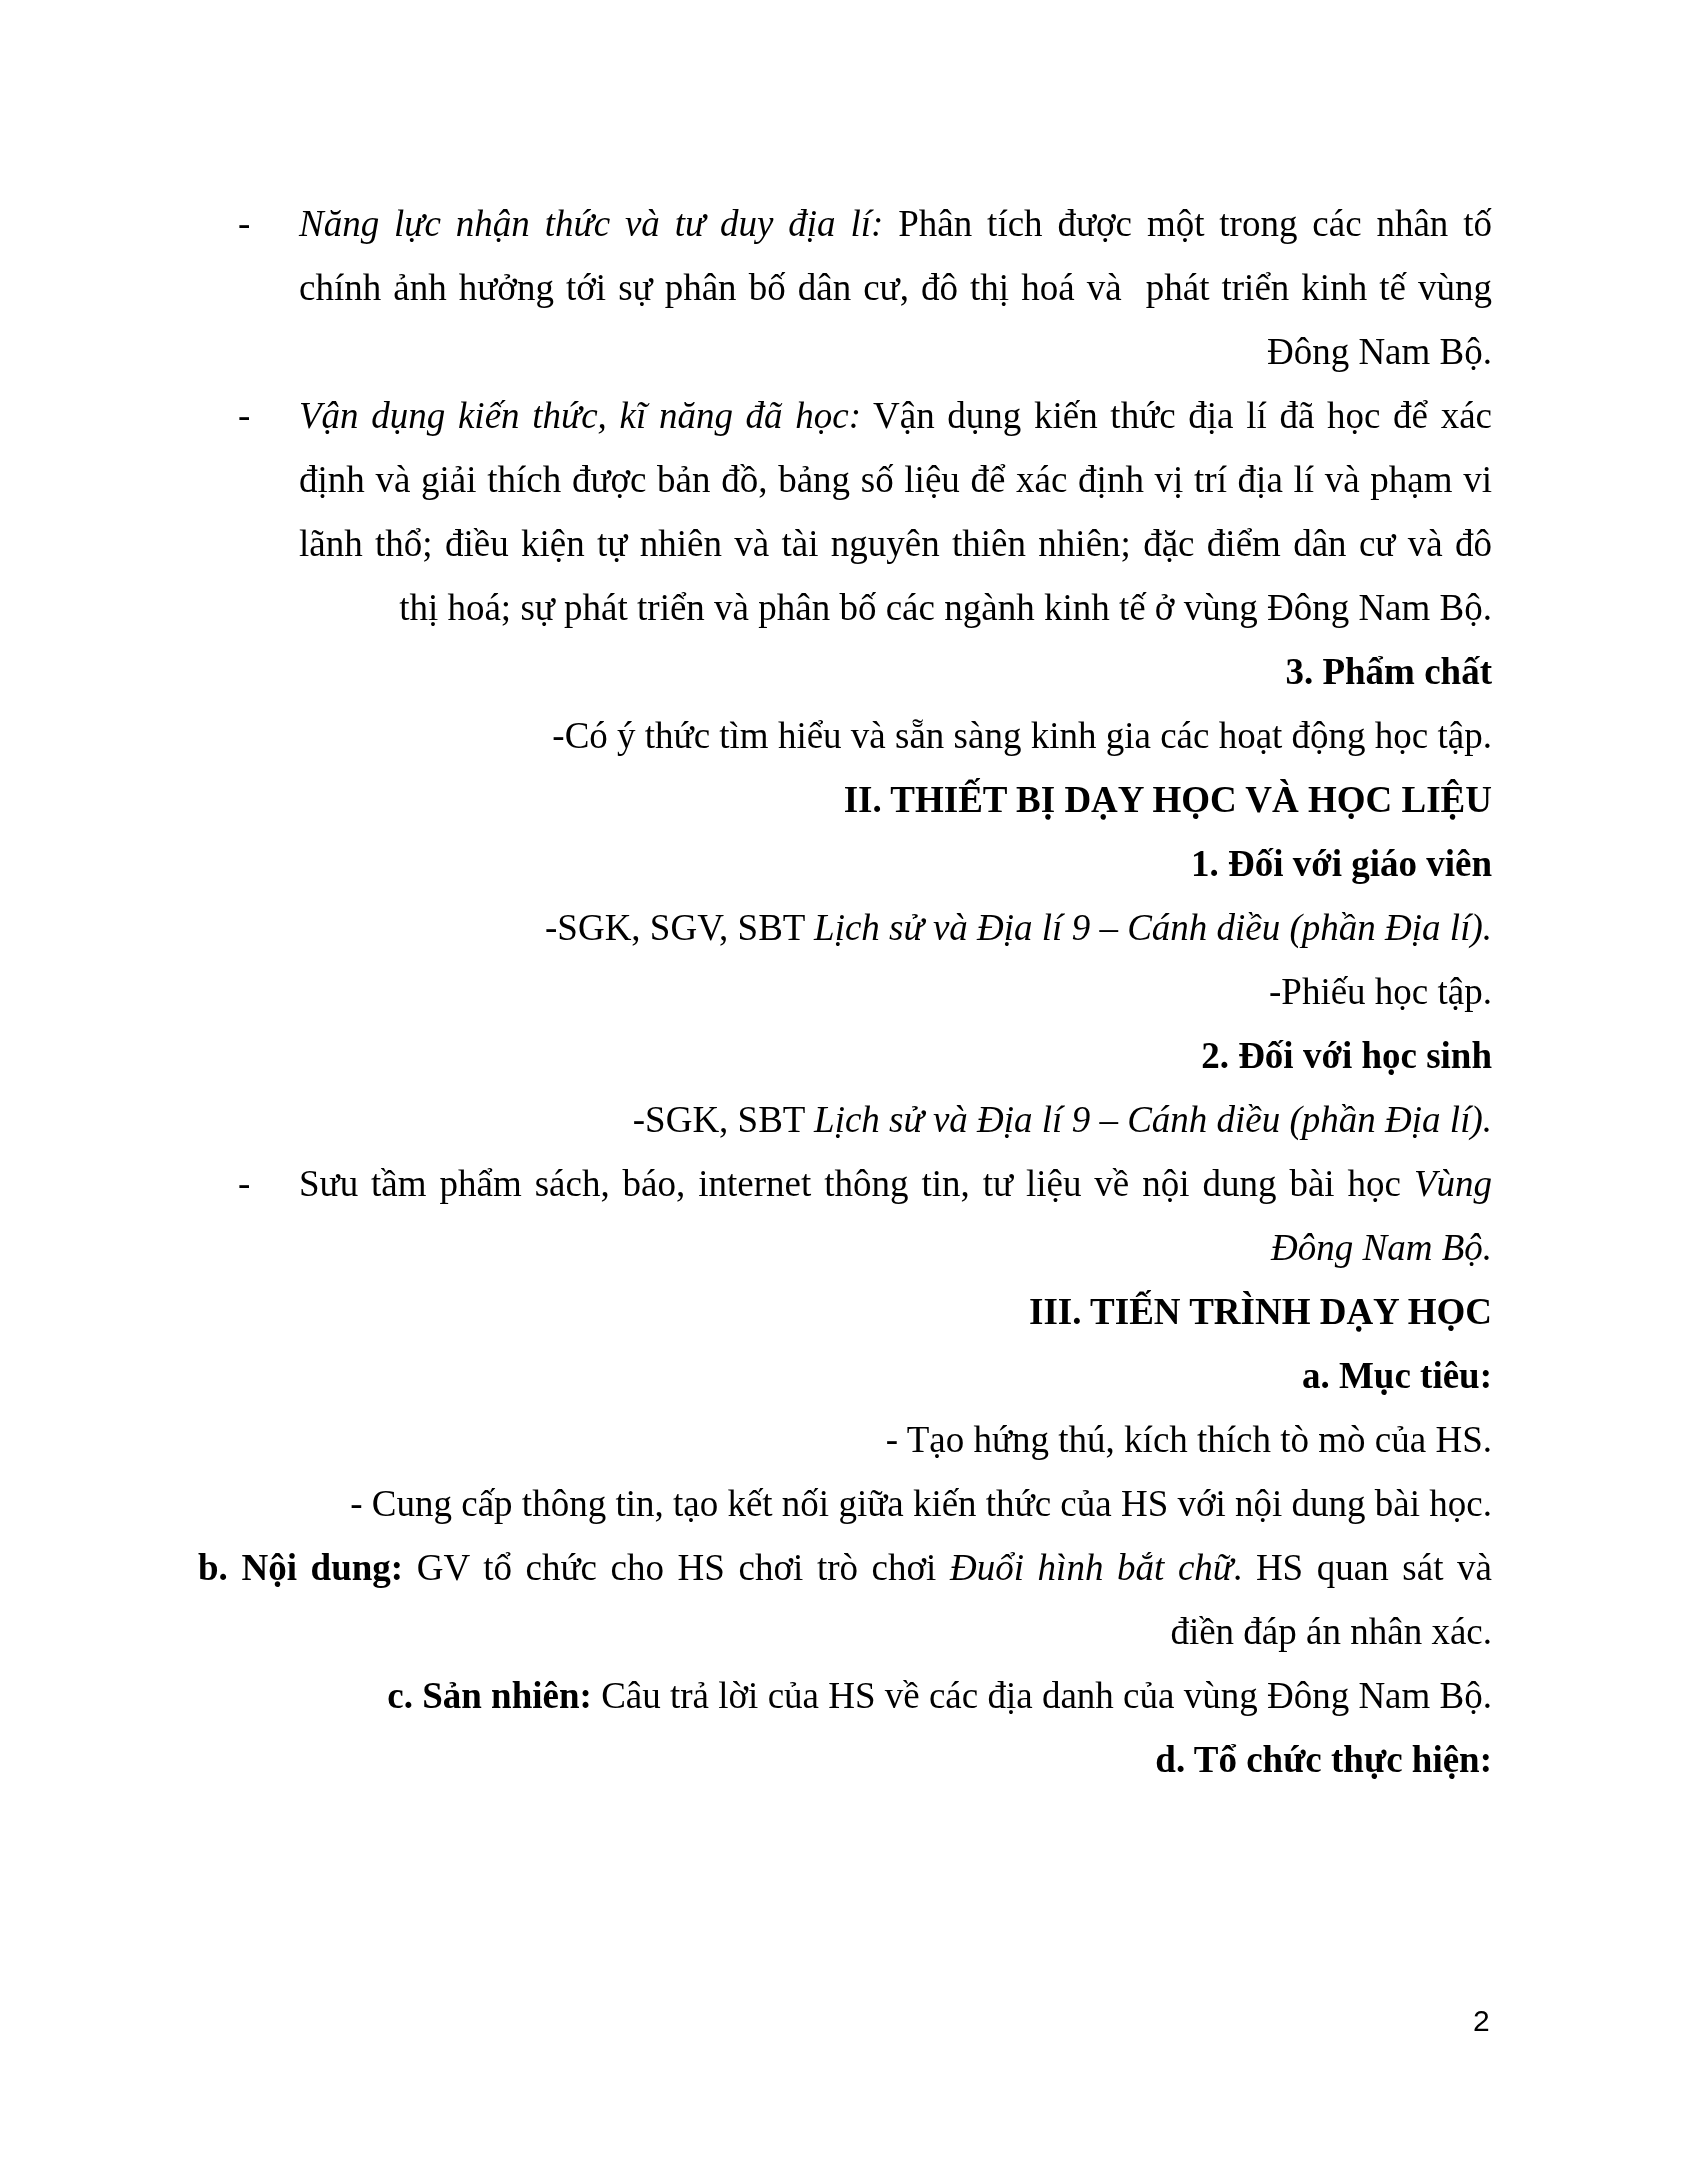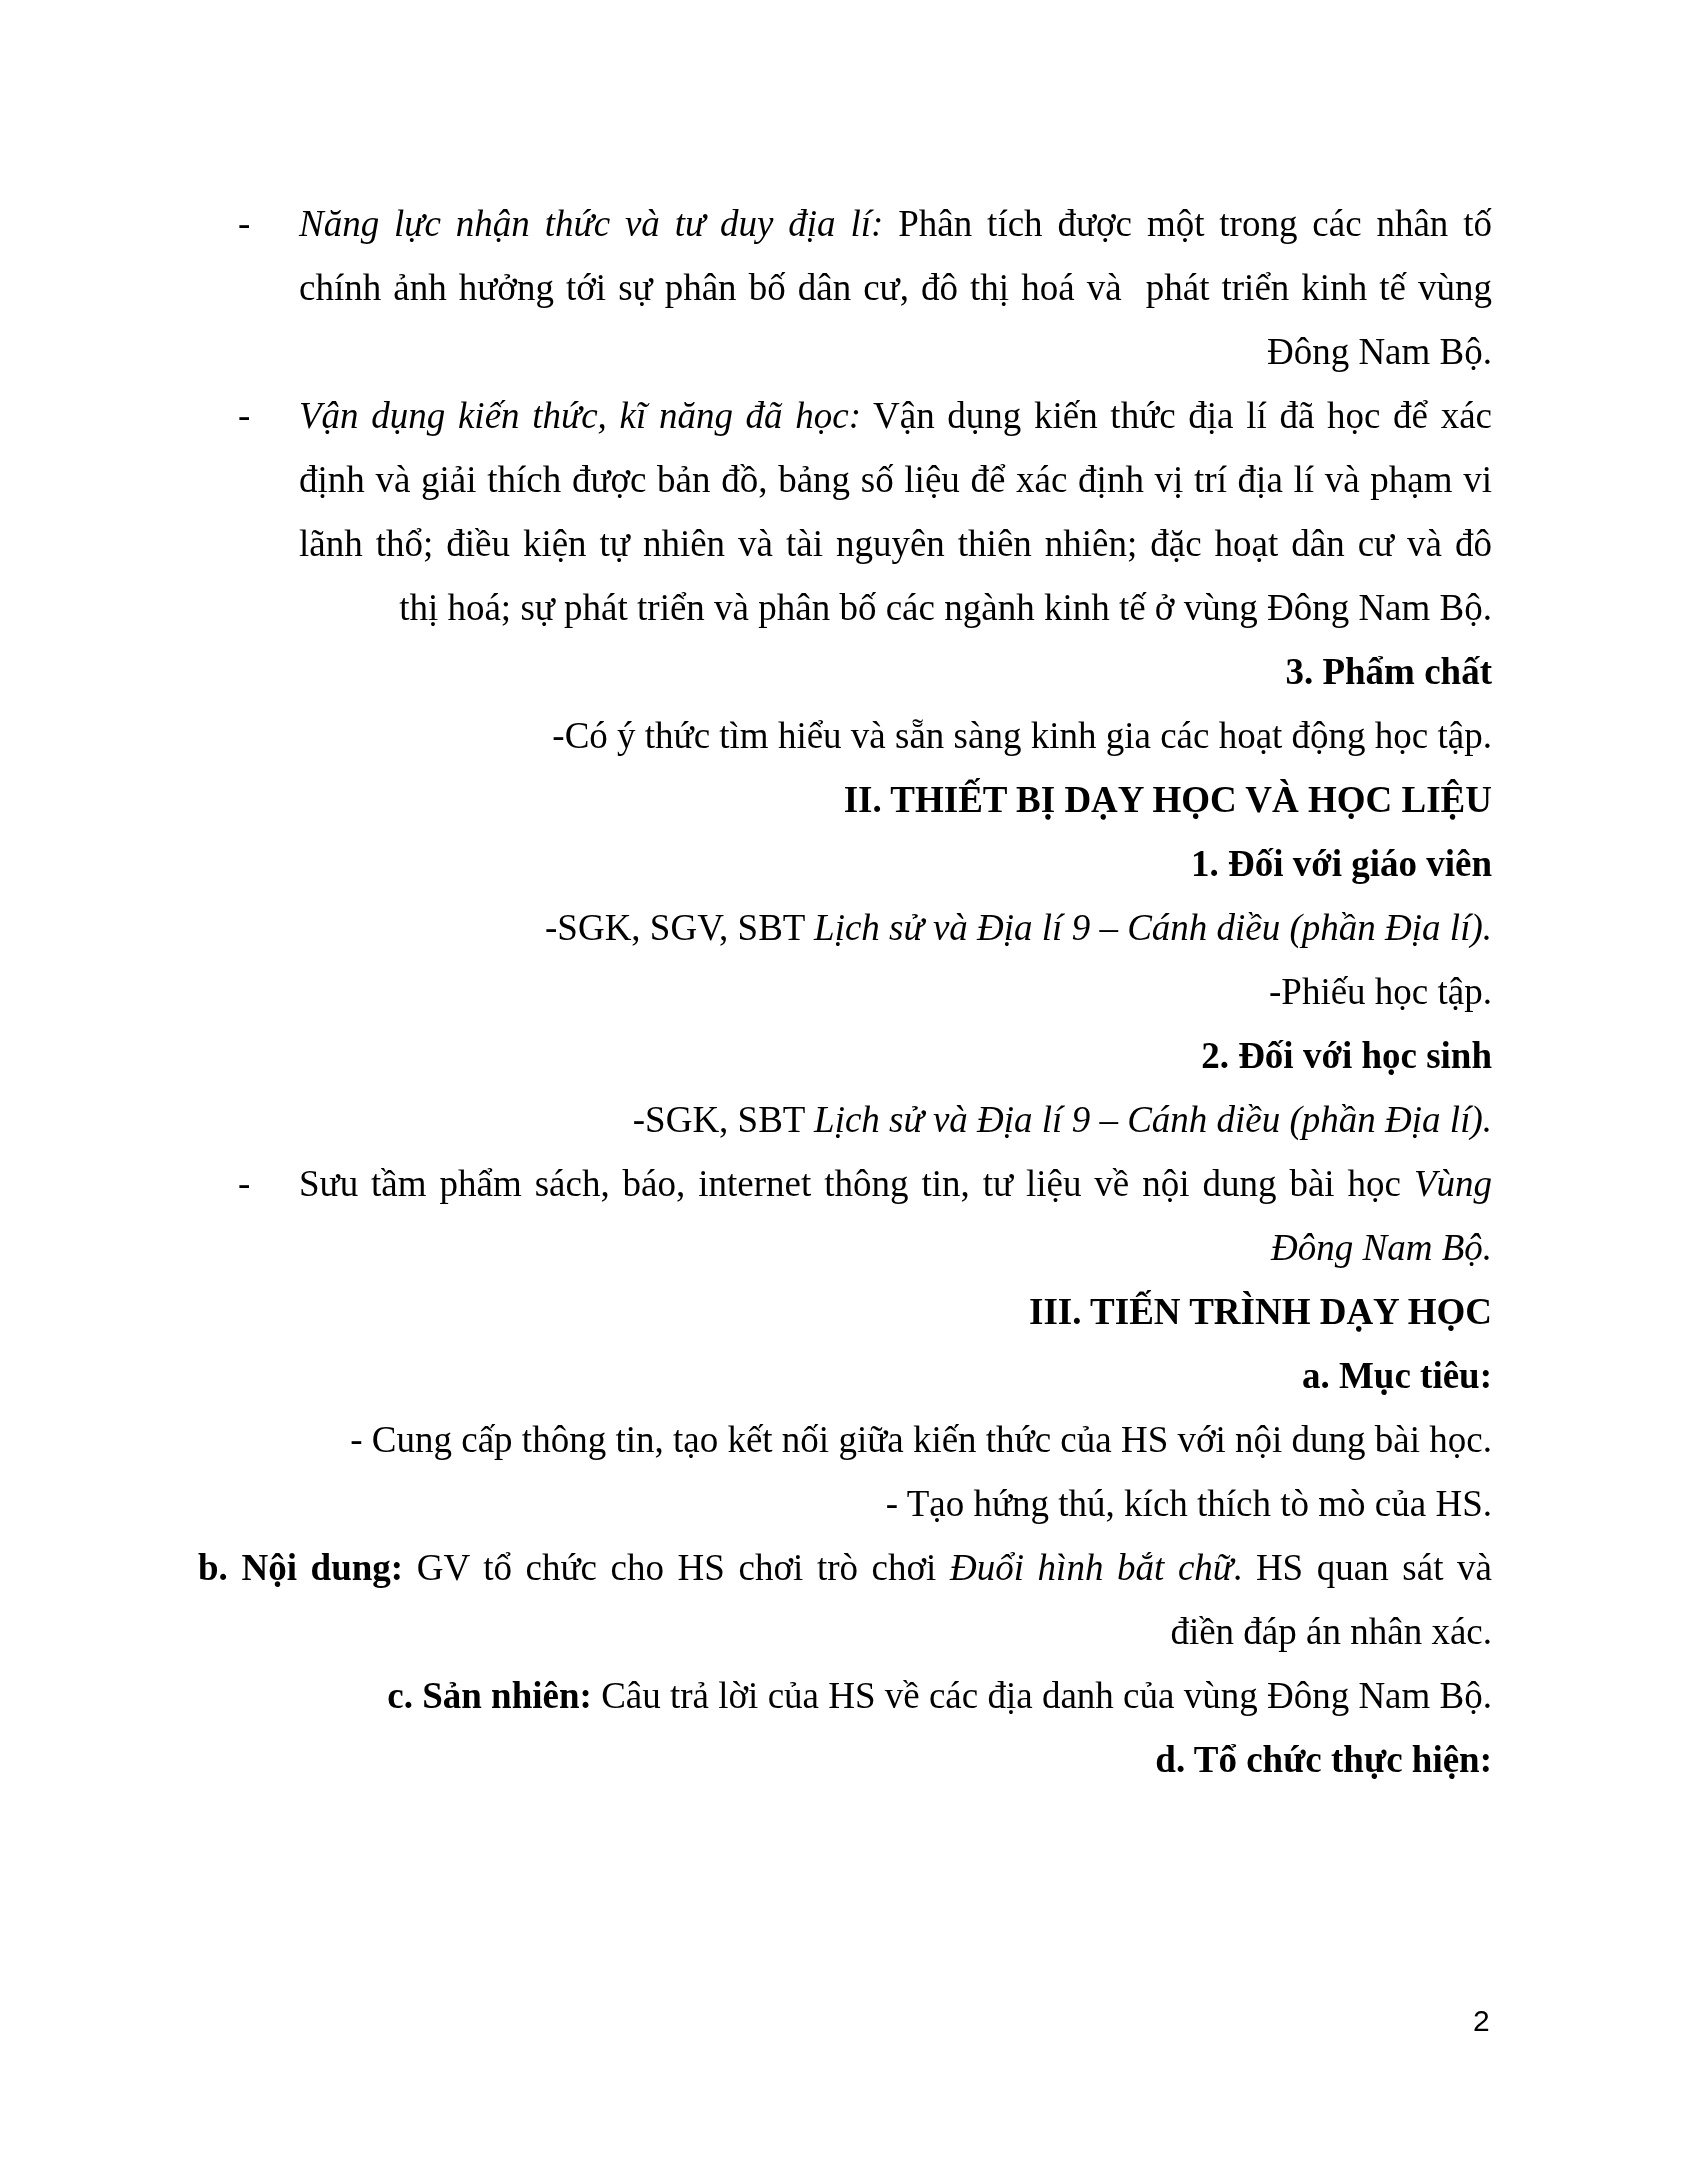--- a/index.html
+++ b/index.html
@@ -61,21 +61,21 @@
 <div class="page">
   <div class="doc">
       <div class="block bullet">
         <div class="line jst first"><span class="dash">-</span><span class="run italic">Năng lực nhận thức và tư duy địa lí:</span><span class="run"> Phân tích được một trong các nhân tố</span></div>
         <div class="line jst"><span class="run">chính ảnh hưởng tới sự phân bố dân cư, đô thị hoá và&nbsp; phát triển kinh tế vùng</span></div>
         <div class="line"><span class="run">Đông Nam Bộ.</span></div>
       </div>
       <div class="block bullet">
         <div class="line jst first"><span class="dash">-</span><span class="run italic">Vận dụng kiến thức, kĩ năng đã học:</span><span class="run"> Vận dụng kiến thức địa lí đã học để xác</span></div>
         <div class="line jst"><span class="run">định và giải thích được bản đồ, bảng số liệu để xác định vị trí địa lí và phạm vi</span></div>
-        <div class="line jst"><span class="run">lãnh thổ; điều kiện tự nhiên và tài nguyên thiên nhiên; đặc hoạt dân cư và đô</span></div>
+        <div class="line jst"><span class="run">lãnh thổ; điều kiện tự nhiên và tài nguyên thiên nhiên; đặc điểm dân cư và đô</span></div>
         <div class="line"><span class="run">thị hoá; sự phát triển và phân bố các ngành kinh tế ở vùng Đông Nam Bộ.</span></div>
       </div>
       <div class="block heading">
         <div class="line first"><span class="run bold">3. Phẩm chất</span></div>
       </div>
       <div class="block bullet">
         <div class="line first"><span class="dash">-</span><span class="run">Có ý thức tìm hiểu và sẵn sàng kinh gia các hoạt động học tập.</span></div>
       </div>
       <div class="block heading">
         <div class="line first"><span class="run bold">II. THIẾT BỊ DẠY HỌC VÀ HỌC LIỆU</span></div>
@@ -99,24 +99,24 @@
         <div class="line jst first"><span class="dash">-</span><span class="run">Sưu tầm phẩm sách, báo, internet thông tin, tư liệu về nội dung bài học </span><span class="run italic">Vùng</span></div>
         <div class="line"><span class="run italic">Đông Nam Bộ.</span></div>
       </div>
       <div class="block heading">
         <div class="line first"><span class="run bold">III. TIẾN TRÌNH DẠY HỌC</span></div>
       </div>
       <div class="block heading">
         <div class="line first"><span class="run bold">a. Mục tiêu:</span></div>
       </div>
       <div class="block para">
-        <div class="line first"><span class="run">- Cung cấp thông tin, tạo kết nối giữa kiến thức của HS với nội dung bài học.</span></div>
+        <div class="line first"><span class="run">- Tạo hứng thú, kích thích tò mò của HS.</span></div>
       </div>
       <div class="block para">
-        <div class="line first"><span class="run">- Tạo hứng thú, kích thích tò mò của HS.</span></div>
+        <div class="line first"><span class="run">- Cung cấp thông tin, tạo kết nối giữa kiến thức của HS với nội dung bài học.</span></div>
       </div>
       <div class="block para">
         <div class="line jst first"><span class="run bold">b. Nội dung:</span><span class="run"> GV tổ chức cho HS chơi trò chơi </span><span class="run italic">Đuổi hình bắt chữ</span><span class="run">. HS quan sát và</span></div>
         <div class="line"><span class="run">điền đáp án nhân xác.</span></div>
       </div>
       <div class="block para">
         <div class="line first"><span class="run bold">c. Sản nhiên:</span><span class="run"> Câu trả lời của HS về các địa danh của vùng Đông Nam Bộ.</span></div>
       </div>
       <div class="block heading">
         <div class="line first"><span class="run bold">d. Tổ chức thực hiện:</span></div>

